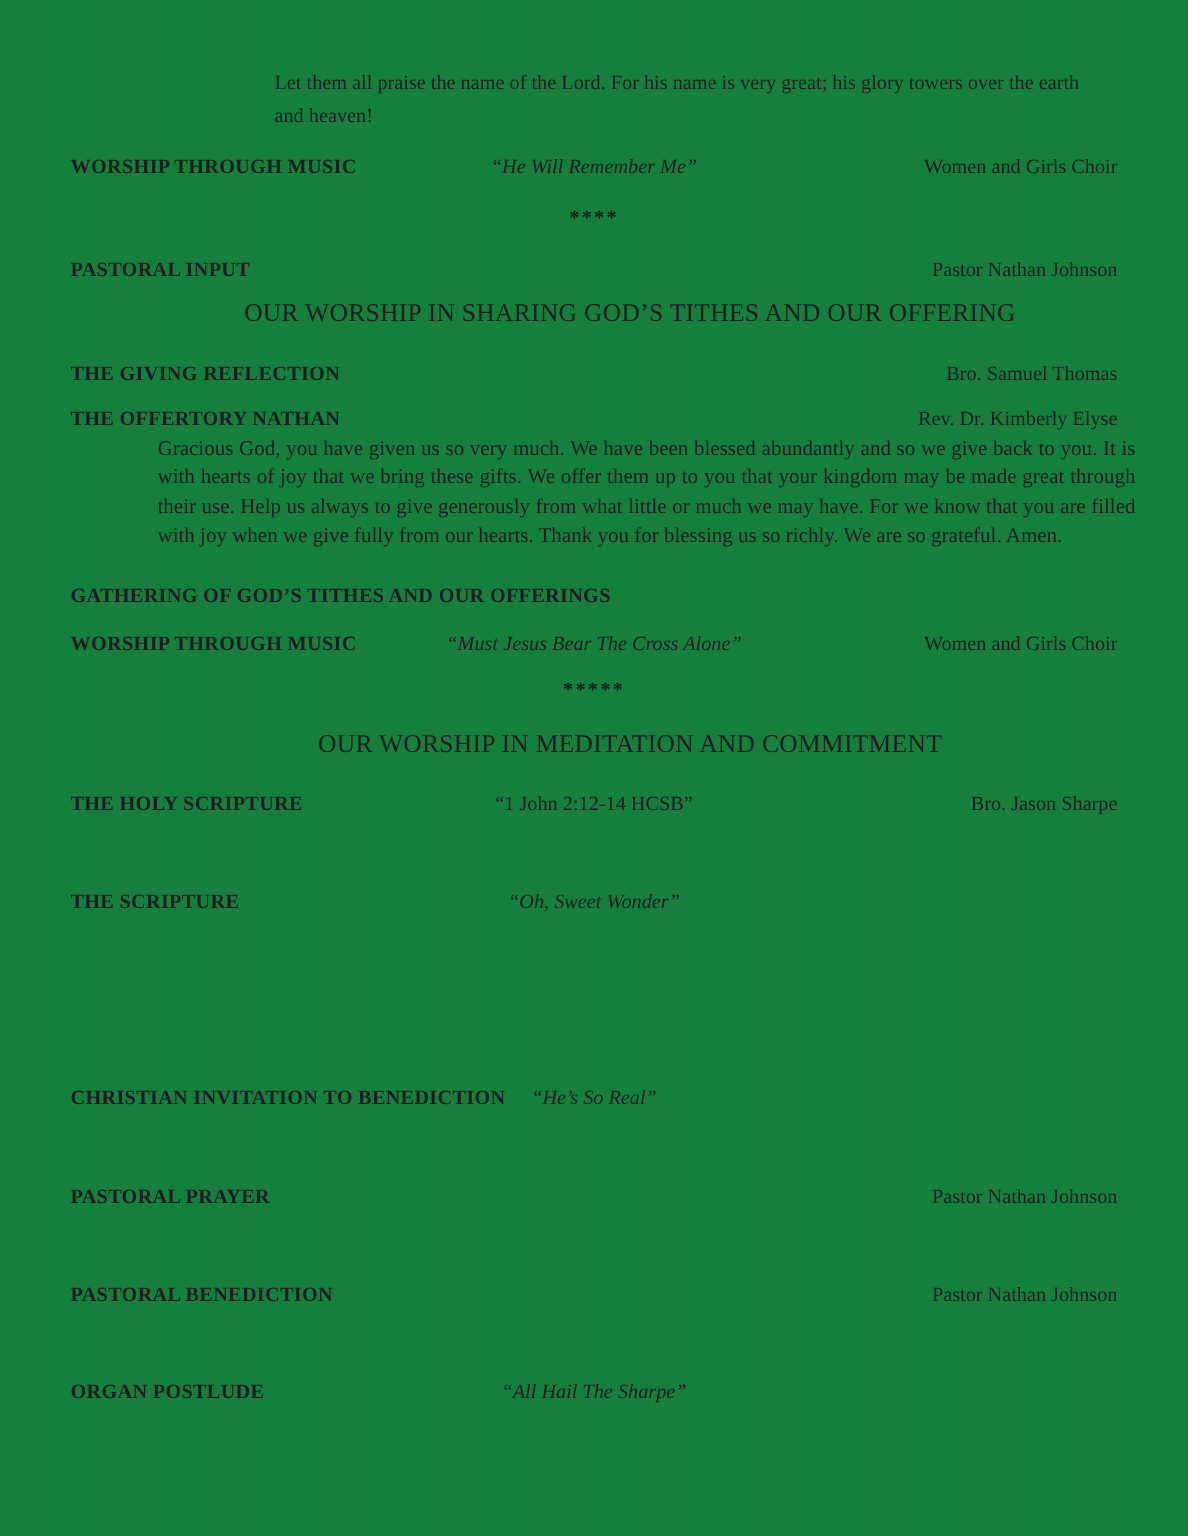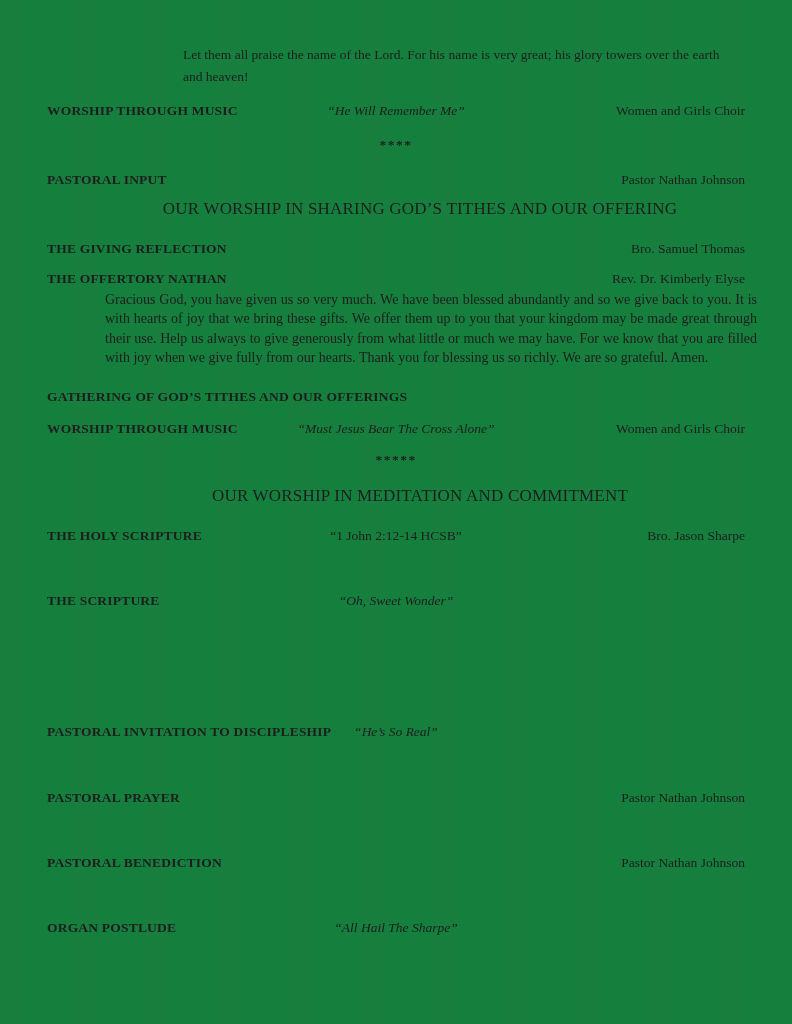--- a/index.html
+++ b/index.html
@@ -123,21 +123,21 @@
     <span class="person">Bro. Jason Sharpe</span>
   </div>
 
   <div class="row" style="top:593px">
     <span class="label">THE SCRIPTURE</span>
     <span class="title it">“Oh, Sweet Wonder”</span>
   </div>
 
 
   <div class="row" style="top:724px">
-    <span class="label">PASTORAL INVITATION TO DISCIPLESHIP</span>
+    <span class="label">CHRISTIAN INVITATION TO BENEDICTION</span>
     <span class="title it">“He’s So Real”</span>
   </div>
 
   <div class="row" style="top:790px">
     <span class="label">PASTORAL PRAYER</span>
     <span class="person">Pastor Nathan Johnson</span>
   </div>
 
   <div class="row" style="top:855px">
     <span class="label">PASTORAL BENEDICTION</span>

